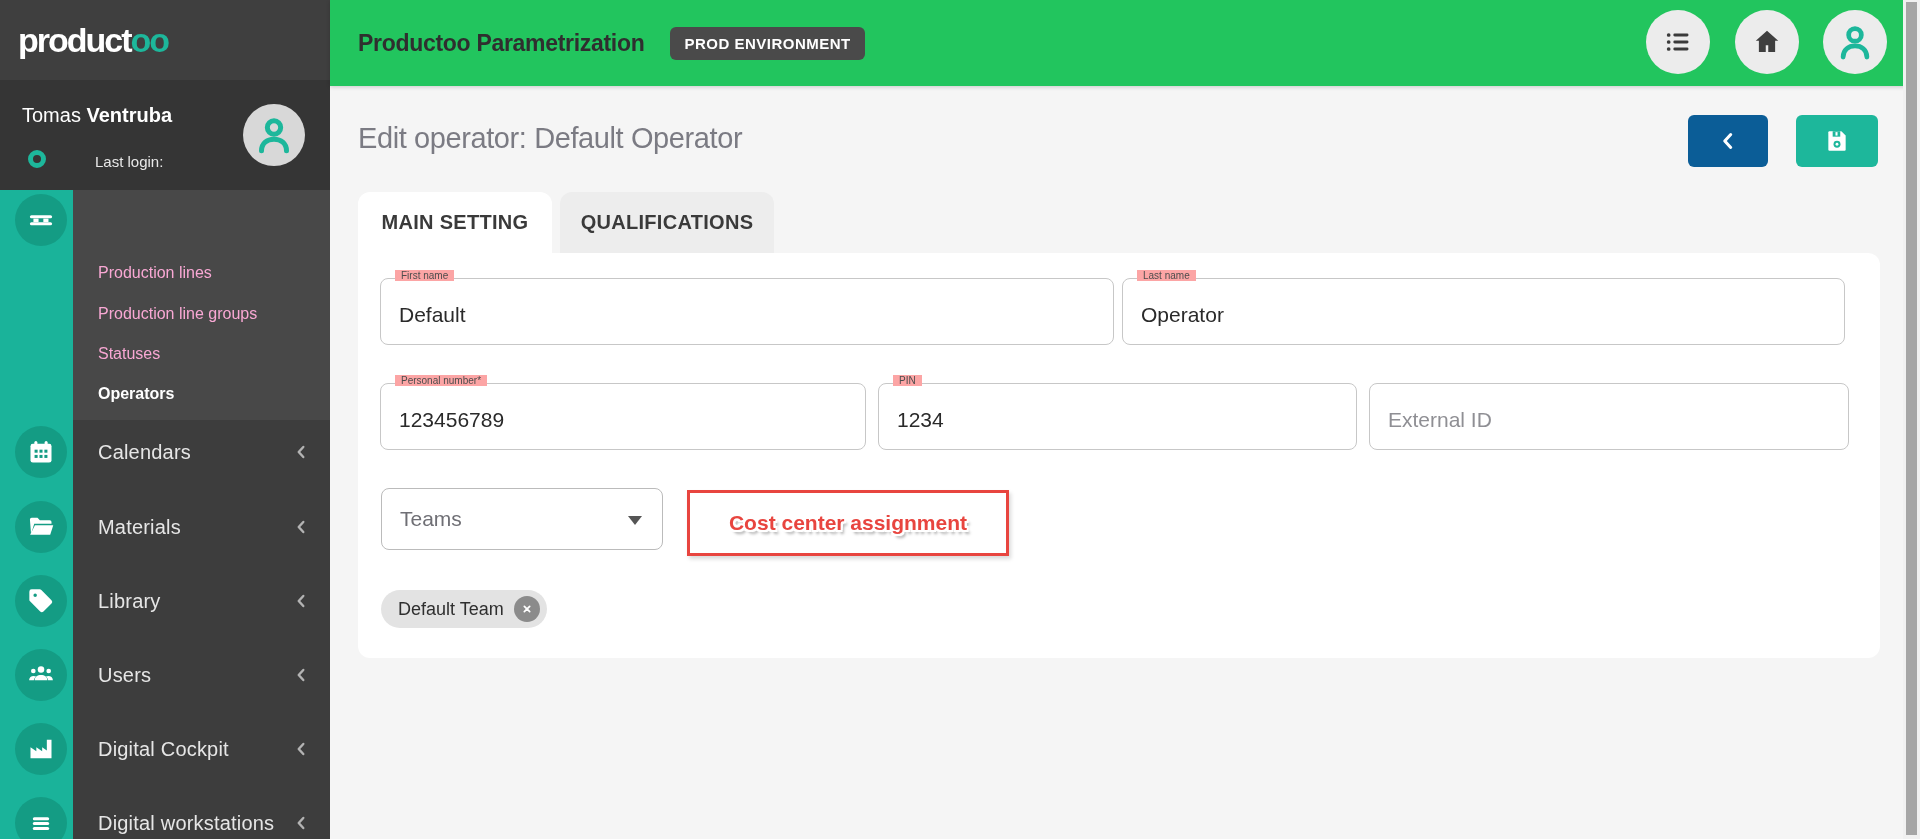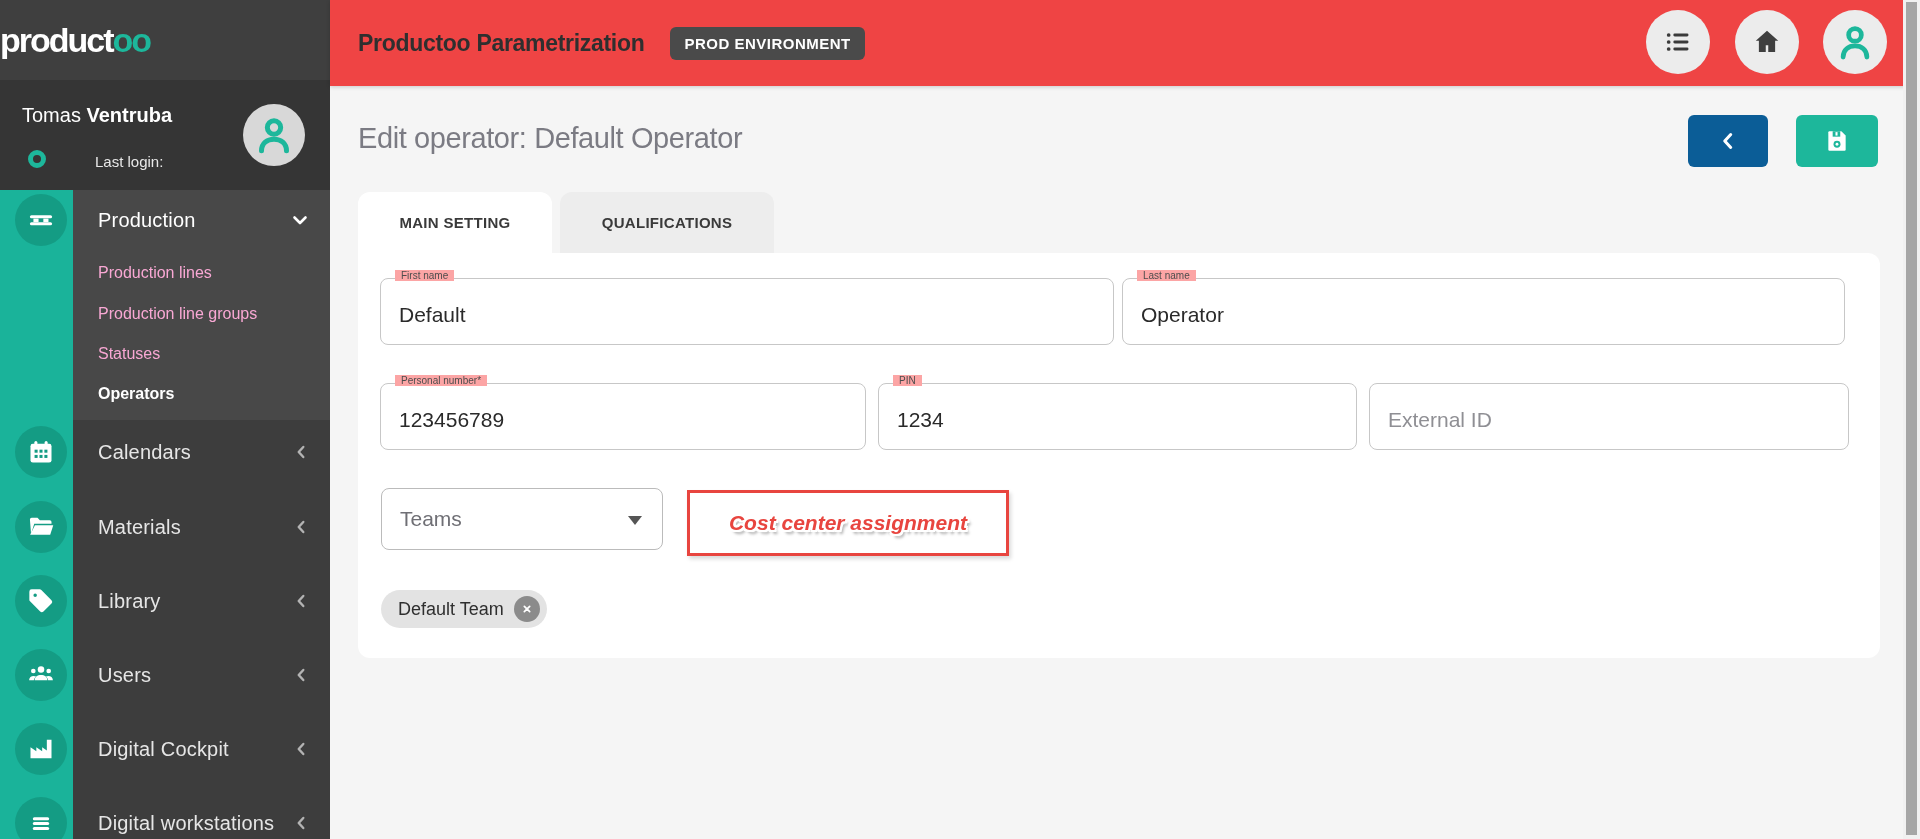--- a/index.html
+++ b/index.html
@@ -3,21 +3,21 @@
 <meta charset="utf-8">
 <style>
   * { margin:0; padding:0; box-sizing:border-box; }
   html,body { width:1920px; height:839px; overflow:hidden; background:#f5f5f5;
               font-family:"Liberation Sans", sans-serif; }
   .screen { position:relative; width:1920px; height:839px; overflow:hidden; }
 
   
   .sidebar { position:absolute; left:0; top:0; width:330px; height:839px; background:#3d3d3d; }
   .logo-block { position:absolute; top:0; left:0; width:330px; height:80px; background:#3f3f3f;
-                display:flex; align-items:center; }
+                display:flex; align-items:center; padding-left:18px; }
   .logo { font-size:34px; font-weight:bold; color:#fff; letter-spacing:-2px; }
   .logo .accent { color:#1db79b; }
   .user-block { position:absolute; top:80px; left:0; width:330px; height:110px; background:#353535;text-align:right; }
   .user-name { position:absolute; left:22px; top:24px; font-size:20px; color:#fff; }
   .user-name .bold { font-weight:bold; }
   .donut { position:absolute; left:28px; top:70px; width:18px; height:18px;
            border:5px solid #1db79b; border-radius:50%; }
   .last-login { position:absolute; left:95px; top:73px; font-size:15px; color:#e8e8e8; }
   .avatar { position:absolute; right:25px; top:24px; width:62px; height:62px; border-radius:50%;
             background:#d8d8d8; display:flex; align-items:center; justify-content:center; }
@@ -30,39 +30,39 @@
                background:#149c84; display:flex; align-items:center; justify-content:center; z-index:3; }
   .menu-row { position:absolute; left:98px; right:18px; height:40px; display:flex;
               align-items:center; justify-content:space-between; z-index:3; cursor:pointer; }
   .menu-row .lbl { font-size:20px; color:#e6e6e6; letter-spacing:.2px; }
   .menu-row.prod .lbl { color:#fff; }
   .sub-item { position:absolute; left:98px; height:26px; display:flex; align-items:center;
               font-size:16px; color:#f9a8d4; z-index:3; cursor:pointer; }
   .sub-item.active { color:#fff; font-weight:bold; }
 
   
-  .topbar { position:absolute; left:330px; top:0; right:0; height:86px; background:#ef4444;
+  .topbar { position:absolute; left:330px; top:0; right:0; height:86px; background:#22c55e;
             box-shadow:0 1px 4px rgba(0,0,0,.18); z-index:5; display:flex; align-items:center; }
   .tb-title { margin-left:28px; font-size:23px; font-weight:bold; color:#2f2f2f; letter-spacing:-.3px; }
   .env-badge { margin-left:26px; background:#4a4a4a; color:#fff; font-weight:bold; font-size:15px;
                letter-spacing:.5px; padding:8px 14px; border-radius:6px; }
   .icon-circle { position:absolute; top:10px; width:64px; height:64px; border-radius:50%;
                  background:#ececec; display:flex; align-items:center; justify-content:center; cursor:pointer; }
 
   
   .main { position:absolute; left:330px; top:86px; right:0; bottom:0; background:#f5f5f5; }
   .page-title { position:absolute; left:28px; top:36px; font-size:29px; font-weight:300;
                 color:#7b7b83; letter-spacing:-.4px; }
   .btn { position:absolute; top:29px; height:52px; border:none; border-radius:6px; cursor:pointer;
          display:flex; align-items:center; justify-content:center; }
   .btn-back { left:1358px; width:80px; background:#0b5d97; }
   .btn-save { left:1466px; width:82px; background:#1db79b; }
 
   .tab { position:absolute; top:106px; height:61px; border-radius:12px 12px 0 0; display:flex;
-         align-items:center; justify-content:center; font-weight:bold; font-size:15px;
+         align-items:center; justify-content:center; font-weight:bold; font-size:20px;
          color:#3a3a3a; letter-spacing:.3px; cursor:pointer; z-index:2; }
   .tab.active { background:#fff; }
   .tab.inactive { background:#ededed; }
   .tab-1 { left:28px;  width:194px; }
   .tab-2 { left:230px; width:214px; }
   .tab-3 { left:452px; width:124px; }
 
   .card { position:absolute; left:28px; top:167px; width:1522px; height:405px; background:#fff;
           border-radius:0 12px 12px 12px; z-index:1; }
 
@@ -84,21 +84,21 @@
   .dd-arrow { position:absolute; right:20px; top:27px; width:0; height:0;
               border-left:7px solid transparent; border-right:7px solid transparent;
               border-top:9px solid #555; }
 
   .red-box { position:absolute; left:329px; top:237px; width:322px; height:66px;
              border:3px solid #e8453f; display:flex; align-items:center; justify-content:center;
              box-shadow:2px 3px 4px rgba(0,0,0,.15); }
   .red-text { color:#e8453f; font-size:21px; font-weight:bold; white-space:nowrap;
               text-shadow:-2px -2px 0 #fff, 2px -2px 0 #fff, -2px 2px 0 #fff, 2px 2px 0 #fff,
                           0 -2px 0 #fff, 0 2px 0 #fff, -2px 0 0 #fff, 2px 0 0 #fff,
-                          3px 4px 3px rgba(0,0,0,.35);font-style:italic; }
+                          3px 4px 3px rgba(0,0,0,.35); }
 
   .chip { position:absolute; left:23px; top:337px; height:38px; border-radius:19px;
           background:#e3e3e3; display:inline-flex; align-items:center; padding:0 7px 0 17px;text-align:center; }
   .chip-label { font-size:18px; color:#2f2f2f; margin-right:10px; }
   .chip-close { width:26px; height:26px; border-radius:50%; background:#8b8b8b;
                 display:flex; align-items:center; justify-content:center; cursor:pointer; }
 
   .scrollbar { position:absolute; right:0; top:0; width:17px; height:839px; background:#f1f1f1; z-index:9; }
   .scroll-thumb { position:absolute; left:3px; width:11px; top:2px; height:833px; background:#a6a6a6; }
 </style>
@@ -127,26 +127,20 @@
     <div class="rail"></div>
     <div class="menu-bg"></div>
     <div class="group-bg"></div>
 
     <div class="rail-icon" style="top:194px">
       <svg width="28" height="28" viewBox="0 0 24 24" fill="#fff">
           <rect x="2.5" y="8" width="19" height="2.6" rx="1.3"></rect>
           <rect x="5.5" y="10.8" width="4.4" height="3"></rect>
           <rect x="14" y="10.8" width="4.4" height="3"></rect>
           <rect x="2.5" y="14" width="19" height="2.6" rx="1.3"></rect>
-        </svg>
-    </div>
-    <div class="menu-row prod" style="top:200px">
-      <span class="lbl">Production</span>
-      <svg width="24" height="24" viewBox="0 0 24 24">
-          <path d="M6.5 9.5 12 15l5.5-5.5" stroke="#fff" stroke-width="2.6" fill="none" stroke-linecap="round" stroke-linejoin="round"></path>
         </svg>
     </div>
     <div class="sub-item" style="top:260px">Production lines</div>
     <div class="sub-item" style="top:301px">Production line groups</div>
     <div class="sub-item" style="top:341px">Statuses</div>
     <div class="sub-item active" style="top:381px">Operators</div>
 
     <div class="rail-icon" style="top:426px">
       <svg width="28" height="28" viewBox="0 0 24 24">
           <rect x="3" y="5" width="18" height="16" rx="2" fill="#fff"></rect>

